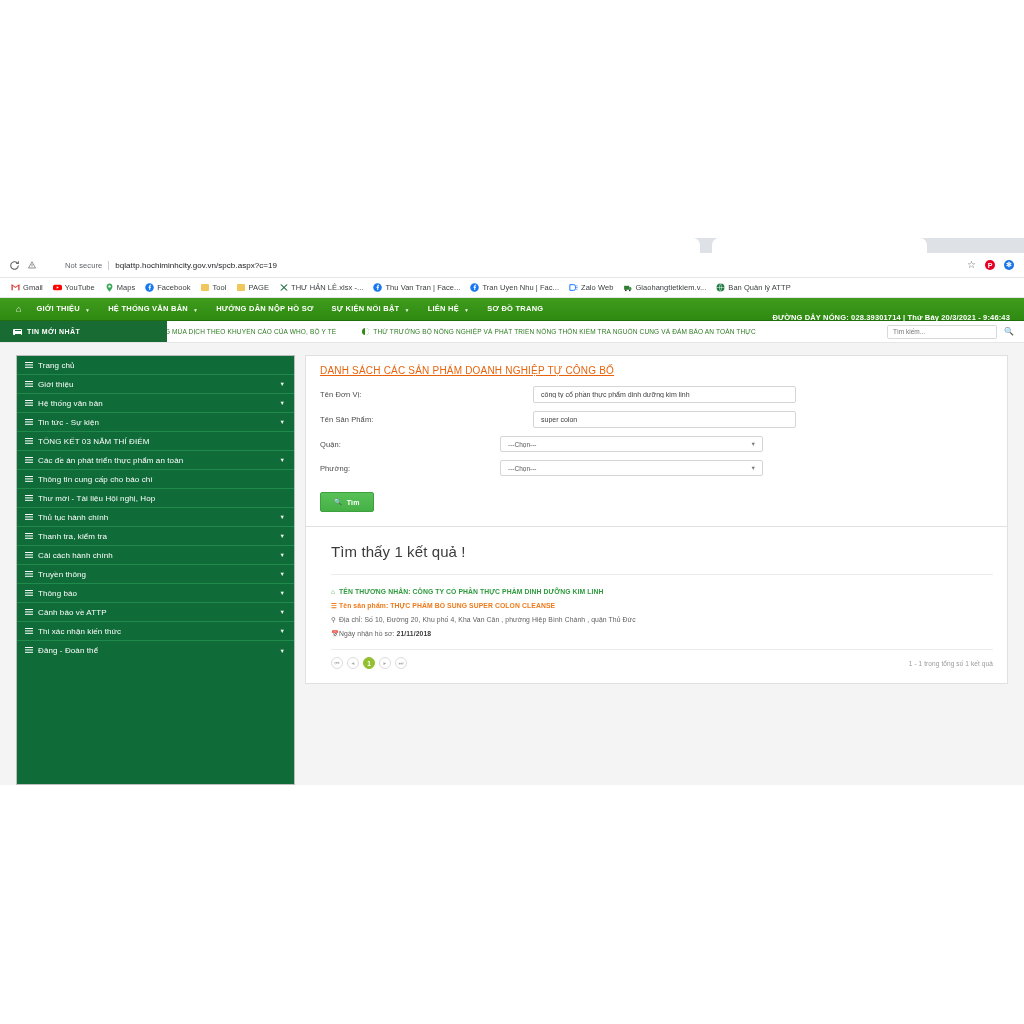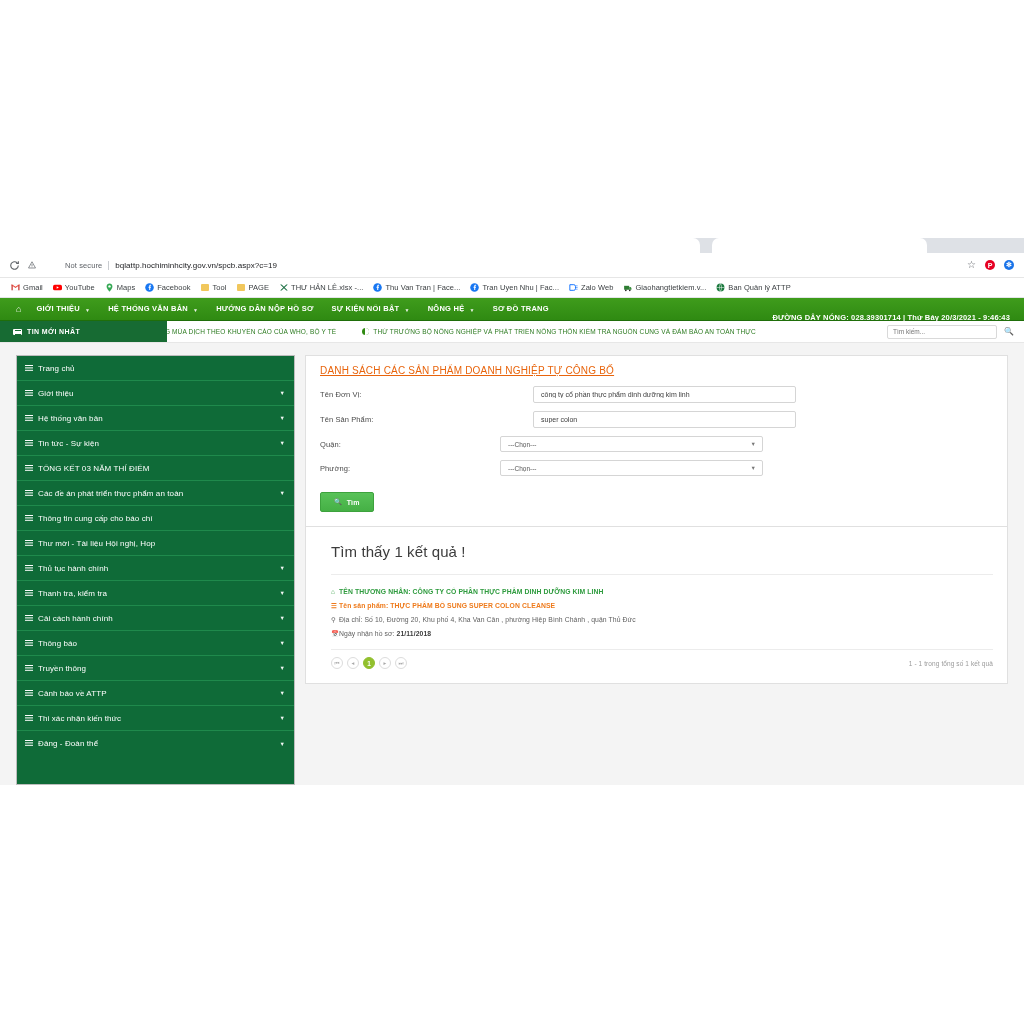--- a/index.html
+++ b/index.html
@@ -66,21 +66,21 @@
   .tick .tdot:after{content:"";position:absolute;left:3px;top:0;width:4px;height:7px;background:#ffffff;border-radius:0 7px 7px 0;}
   .tick.t-b{margin-left:26px;}
   .searchwrap{display:flex;align-items:center;margin-right:10px;gap:7px;}
   .searchbox{width:110px;height:14px;border:1px solid #d9d9d9;border-radius:2px;background:#fff;font-size:6.5px;color:#9a9a9a;padding:0 5px;box-sizing:border-box;line-height:13px;font-family:"Liberation Sans",sans-serif;}
   .search-go{color:#444;font-size:8px;}
 
   .body-wrap{position:relative;display:flex;background:#f4f4f4;padding:12px 0 0 0;min-height:430px;}
 
   
   .sidebar{width:279px;margin-left:16px;background:#0f6b38;border:1px solid #bdbdbd;box-sizing:border-box;}
-  .menu-item{height:25px;display:flex;align-items:center;padding:0 9px 0 8px;border-bottom:1px solid #1f8a4c;box-sizing:border-box;color:#ffffff;font-size:8px;letter-spacing:.1px;}
+  .menu-item{height:19px;display:flex;align-items:center;padding:0 9px 0 8px;border-bottom:1px solid #1f8a4c;box-sizing:border-box;color:#ffffff;font-size:8px;letter-spacing:.1px;}
   .menu-item:last-child{border-bottom:none;}
   .menu-ic{width:8px;height:7px;margin-right:5px;display:inline-block;position:relative;flex:0 0 auto;}
   .menu-ic:before{content:"";position:absolute;left:0;top:0;width:8px;height:1.2px;background:#fff;box-shadow:0 2.4px 0 #fff,0 4.8px 0 #fff;}
   .menu-label{flex:1;white-space:nowrap;overflow:hidden;text-overflow:ellipsis;}
   .menu-caret{font-size:5.5px;opacity:.95;margin-left:4px;}
 
   
   .main{flex:1;margin:0 16px 0 10px;}
   .panel{background:#ffffff;border:1px solid #e0e0e0;padding:9px 14px 14px 14px;box-sizing:border-box;}
   .panel-title{color:#e8640c;font-size:10px;font-weight:normal;letter-spacing:.2px;text-decoration:underline;margin-bottom:10px;}
@@ -271,21 +271,21 @@
               <span class="caret">▼</span>
             </span>
           <span class="nav-item">
               <span>HƯỚNG DẪN NỘP HỒ SƠ</span>
             </span>
           <span class="nav-item">
               <span>SỰ KIỆN NỔI BẬT</span>
               <span class="caret">▼</span>
             </span>
           <span class="nav-item">
-              <span>NÔNG HỆ</span>
+              <span>LIÊN HỆ</span>
               <span class="caret">▼</span>
             </span>
           <span class="nav-item">
               <span>SƠ ĐỒ TRANG</span>
             </span>
         </div>
         <div class="nav-right">ĐƯỜNG DÂY NÓNG: 028.39301714 | Thứ Bảy 20/3/2021 - 9:46:43</div>
       </div>
 
       <div class="ticker">
@@ -357,26 +357,26 @@
               <span class="menu-label">Thanh tra, kiểm tra</span>
               <span class="menu-caret">▼</span>
             </div>
           <div class="menu-item">
               <span class="menu-ic"></span>
               <span class="menu-label">Cải cách hành chính</span>
               <span class="menu-caret">▼</span>
             </div>
           <div class="menu-item">
               <span class="menu-ic"></span>
+              <span class="menu-label">Truyền thông</span>
+              <span class="menu-caret">▼</span>
+            </div>
+          <div class="menu-item">
+              <span class="menu-ic"></span>
               <span class="menu-label">Thông báo</span>
-              <span class="menu-caret">▼</span>
-            </div>
-          <div class="menu-item">
-              <span class="menu-ic"></span>
-              <span class="menu-label">Truyền thông</span>
               <span class="menu-caret">▼</span>
             </div>
           <div class="menu-item">
               <span class="menu-ic"></span>
               <span class="menu-label">Cảnh báo về ATTP</span>
               <span class="menu-caret">▼</span>
             </div>
           <div class="menu-item">
               <span class="menu-ic"></span>
               <span class="menu-label">Thi xác nhận kiến thức</span>

